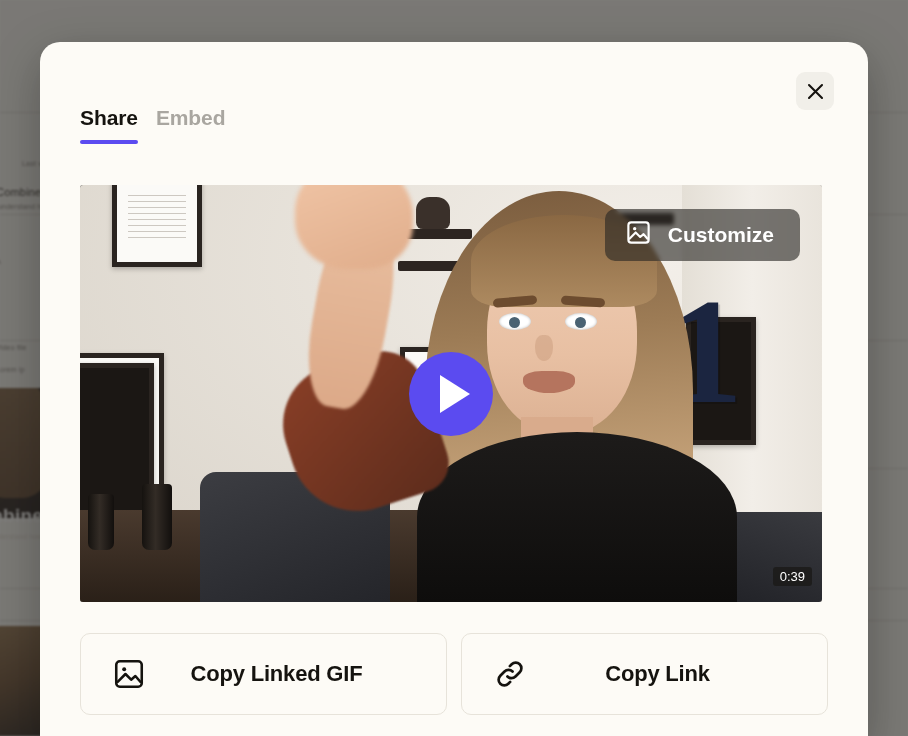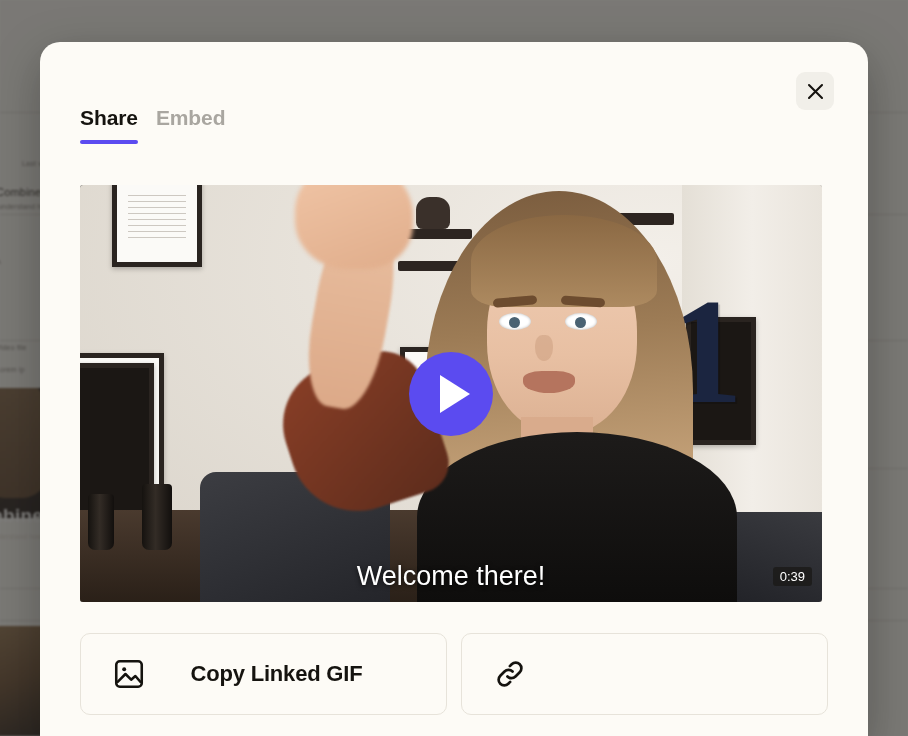--- a/index.html
+++ b/index.html
@@ -413,26 +413,35 @@
       <div class="mouth"></div>
       <div class="neck"></div>
       <div class="shirt"></div>
       <div class="arm">
         <div class="sleeve"></div>
         <div class="forearm"></div>
         <div class="hand"></div>
       </div>
     </div>
 
+    <button id="customize-btn">
+      <span>
+        <svg width="27" height="27" viewBox="0 0 24 24" fill="none">
+          <rect x="3" y="3" width="18" height="18" rx="2.5" stroke="#fff" stroke-width="1.9"></rect>
+          <circle cx="8.6" cy="8.6" r="1.5" fill="#fff"></circle>
+          <path d="M4 17.5L9.5 12l4 4 3-2.6L20 17.5" stroke="#fff" stroke-width="1.9" stroke-linecap="round" stroke-linejoin="round"></path>
+        </svg>
+      </span>
+      <span>Customize</span>
+    </button>
 
     <button id="play-btn" aria-label="Play" style="--accent: #5b4bf0;">
       <span class="tri"></span>
     </button>
 
-    <div id="caption">Welcome there!</div>
     <div id="duration">0:39</div>
   </div>
 
   <div class="actions">
     <button class="action-btn">
       <span class="ico">
         <svg width="34" height="34" viewBox="0 0 24 24" fill="none">
           <rect x="3" y="3" width="18" height="18" rx="2.5" stroke="#15130f" stroke-width="1.8"></rect>
           <circle cx="8.6" cy="8.6" r="1.4" fill="#15130f"></circle>
           <path d="M4 17.5L9.5 12l4 4 3-2.6L20 17.5" stroke="#15130f" stroke-width="1.8" stroke-linecap="round" stroke-linejoin="round"></path>
@@ -441,15 +450,16 @@
       <span class="lbl">Copy Linked GIF</span>
     </button>
 
     <button class="action-btn">
       <span class="ico">
         <svg width="34" height="34" viewBox="0 0 24 24" fill="none">
           <path d="M10.2 13.8a4 4 0 005.66 0l3-3a4 4 0 10-5.66-5.66l-1.3 1.3" stroke="#15130f" stroke-width="1.9" stroke-linecap="round"></path>
           <path d="M13.8 10.2a4 4 0 00-5.66 0l-3 3a4 4 0 105.66 5.66l1.3-1.3" stroke="#15130f" stroke-width="1.9" stroke-linecap="round"></path>
         </svg>
       </span>
+      <span class="lbl">Copy Link</span>
     </button>
   </div>
 </div>
 
 </body></html>

